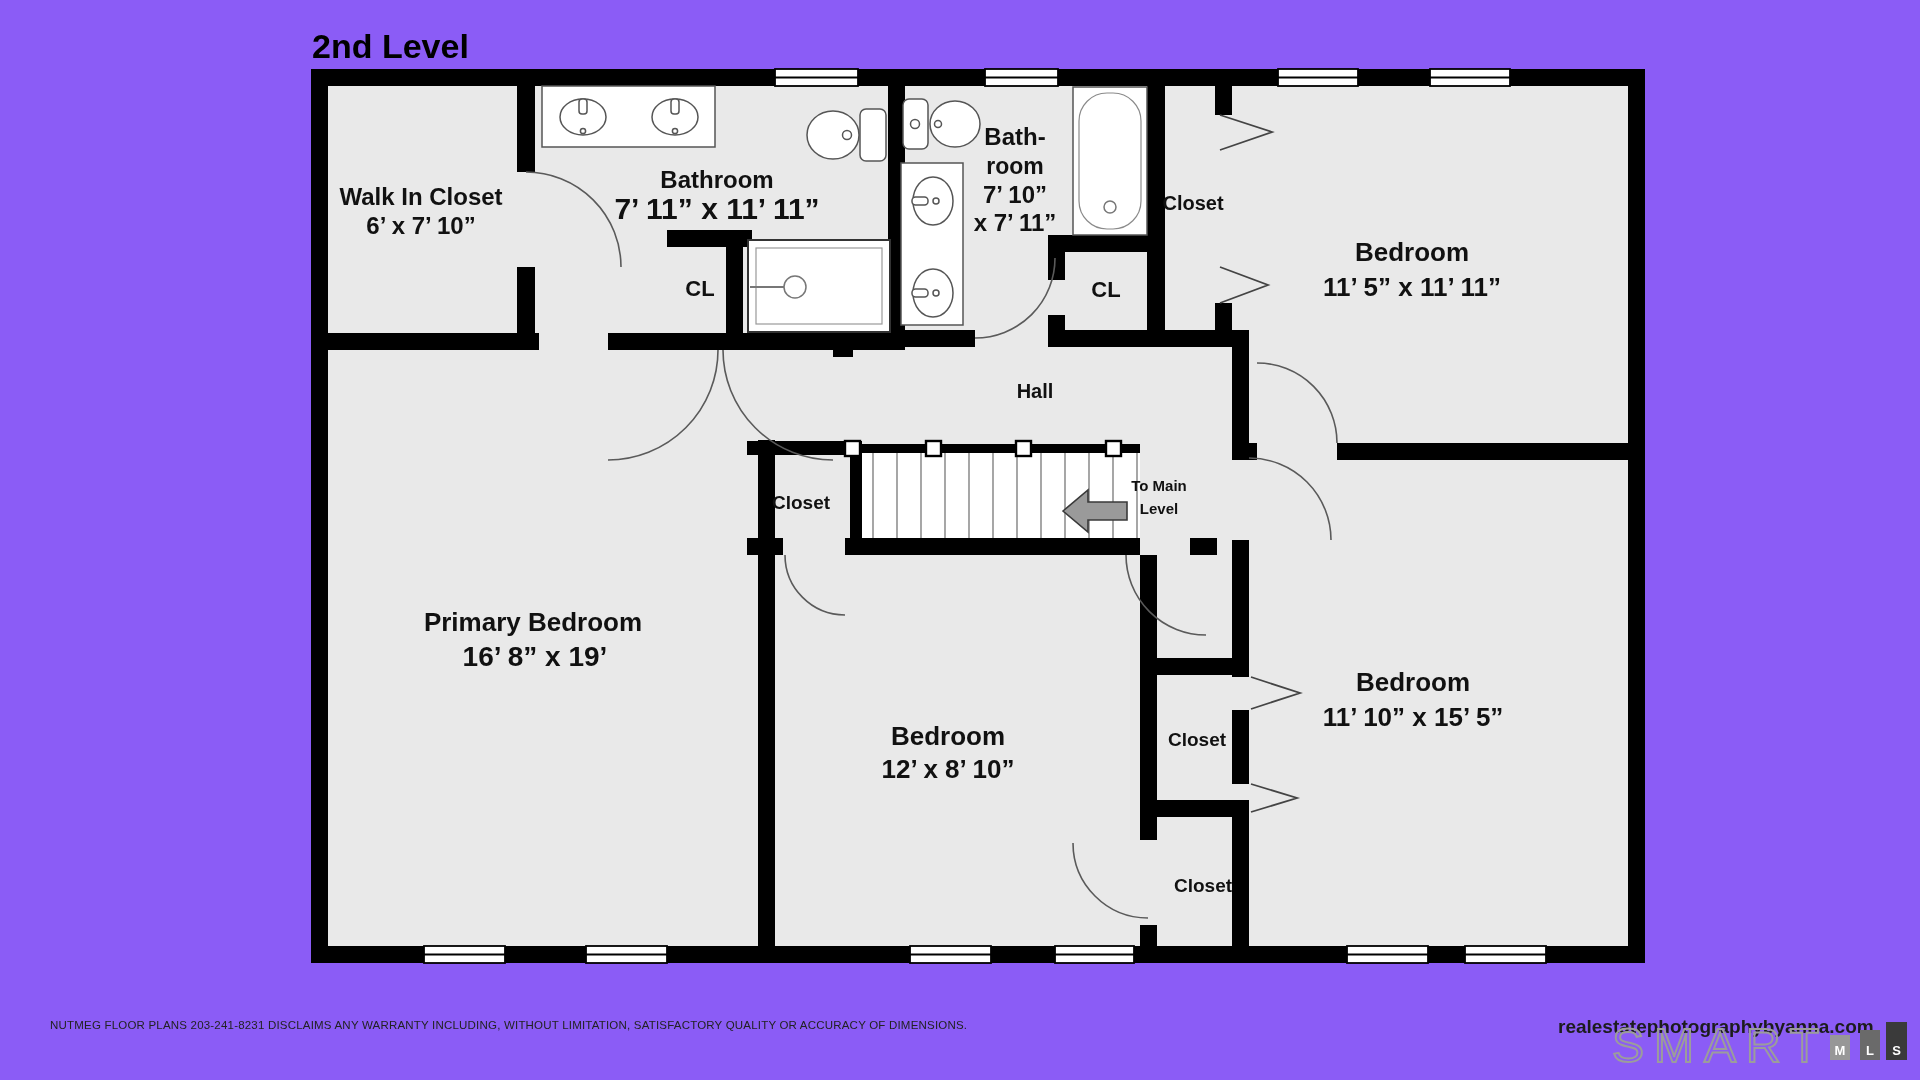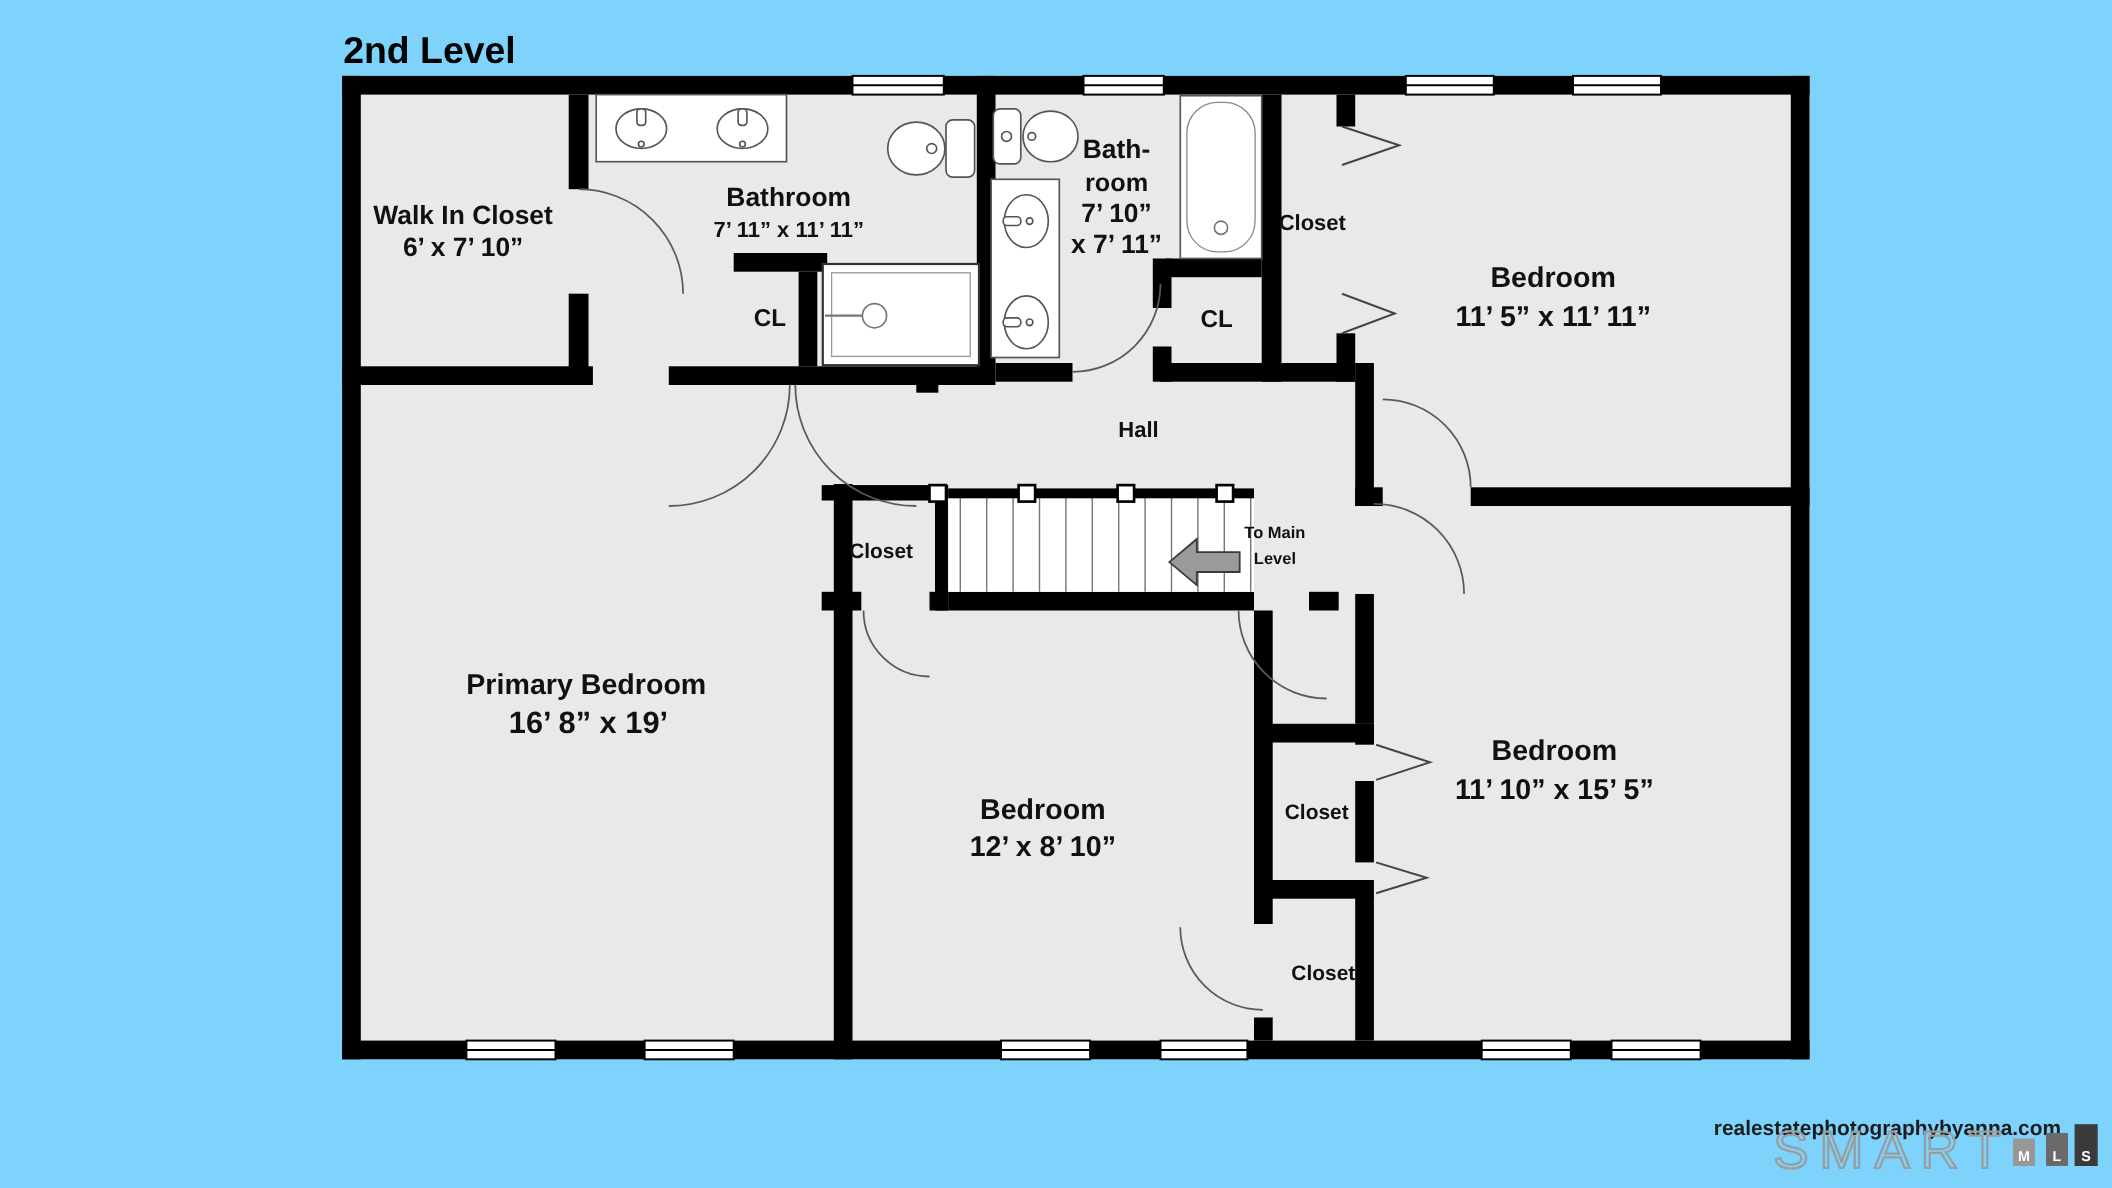--- a/index.html
+++ b/index.html
@@ -1,17 +1,17 @@
 <!DOCTYPE html>
 <html><head>
 <meta charset="utf-8">
 <style>
   html,body{margin:0;padding:0;background:#fff;}
   body{width:1920px;height:1080px;overflow:hidden;font-family:"Liberation Sans",sans-serif;}
-  .stage{position:relative;width:1920px;height:1080px;background:#7dd3fc;}
+  .stage{position:relative;width:1920px;height:1080px;background:#8b5cf6;}
   svg.plan{position:absolute;left:0;top:0;}
   .lbl{position:absolute;transform:translate(-50%,-50%);font-weight:bold;color:#111;
        white-space:nowrap;text-align:left;line-height:1;}
   .title{position:absolute;left:312px;top:27px;font-size:34px;font-weight:bold;color:#000;}
   .disclaimer{position:absolute;left:50px;top:1019px;font-size:11.5px;color:#222;letter-spacing:.2px;}
   .watermark{position:absolute;left:1558px;top:1016px;width:330px;font-size:19px;font-weight:bold;color:#1c1c1c;}
   .logo-svg{position:absolute;left:1600px;top:1008px;}
 </style>
 </head>
 <body>
@@ -213,21 +213,21 @@
       </g>
     </g>
   </svg>
 
   <div class="title">2nd Level</div>
 
   <div class="lbl" style="left:421px;top:197px;font-size:24px">Walk In Closet</div>
   <div class="lbl" style="left:421px;top:226px;font-size:24px">6’ x 7’ 10”</div>
 
   <div class="lbl" style="left:717px;top:180px;font-size:24px">Bathroom</div>
-  <div class="lbl" style="left:717px;top:209px;font-size:20px">7’ 11” x 11’ 11”</div>
+  <div class="lbl" style="left:717px;top:209px;font-size:30px">7’ 11” x 11’ 11”</div>
 
   <div class="lbl" style="left:1015px;top:137px;font-size:24px">Bath-</div>
   <div class="lbl" style="left:1015px;top:166px;font-size:23px">room</div>
   <div class="lbl" style="left:1015px;top:195px;font-size:24px">7’ 10”</div>
   <div class="lbl" style="left:1015px;top:223px;font-size:24px">x 7’ 11”</div>
 
   <div class="lbl" style="left:1193px;top:203px;font-size:20px">Closet</div>
   <div class="lbl" style="left:700px;top:289px;font-size:22px">CL</div>
   <div class="lbl" style="left:1106px;top:290px;font-size:22px">CL</div>
 
@@ -246,20 +246,21 @@
 
   <div class="lbl" style="left:948px;top:736px;font-size:26px">Bedroom</div>
   <div class="lbl" style="left:948px;top:769px;font-size:26px">12’ x 8’ 10”</div>
 
   <div class="lbl" style="left:1413px;top:682px;font-size:26px">Bedroom</div>
   <div class="lbl" style="left:1413px;top:717px;font-size:26px">11’ 10” x 15’ 5”</div>
 
   <div class="lbl" style="left:1197px;top:739px;font-size:19px">Closet</div>
   <div class="lbl" style="left:1203px;top:885px;font-size:19px">Closet</div>
 
+  <div class="disclaimer">NUTMEG FLOOR PLANS 203-241-8231 DISCLAIMS ANY WARRANTY INCLUDING, WITHOUT LIMITATION, SATISFACTORY QUALITY OR ACCURACY OF DIMENSIONS.</div>
 
   <div class="watermark">realestatephotographybyanna.com</div>
 
   <svg class="logo-svg" width="320" height="66" viewBox="0 0 320 66">
     <text x="12" y="54" font-size="48" letter-spacing="10" font-family="Liberation Sans, sans-serif" fill="none" stroke="#9c9c9c" stroke-width="2">SMART</text>
     <rect x="230" y="27" width="20" height="25" fill="#979797"></rect>
     <rect x="260" y="22" width="20" height="30" fill="#6a6a6a"></rect>
     <rect x="286" y="14" width="21" height="38" fill="#3a3a3a"></rect>
     <text x="240" y="47" font-size="13" font-weight="bold" text-anchor="middle" fill="#fff" font-family="Liberation Sans, sans-serif">M</text>
     <text x="270" y="47" font-size="13" font-weight="bold" text-anchor="middle" fill="#fff" font-family="Liberation Sans, sans-serif">L</text>

